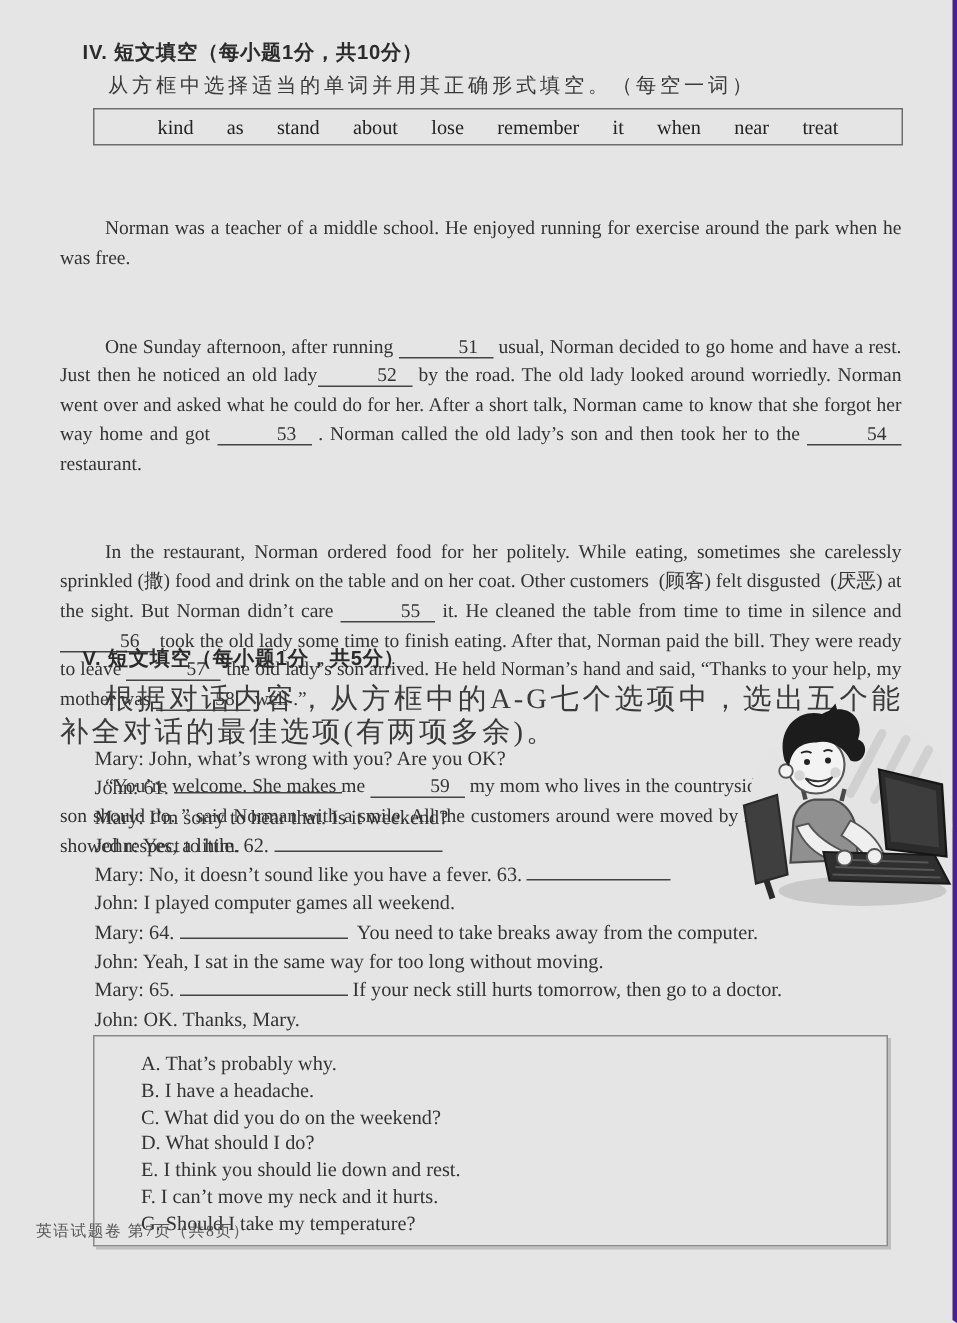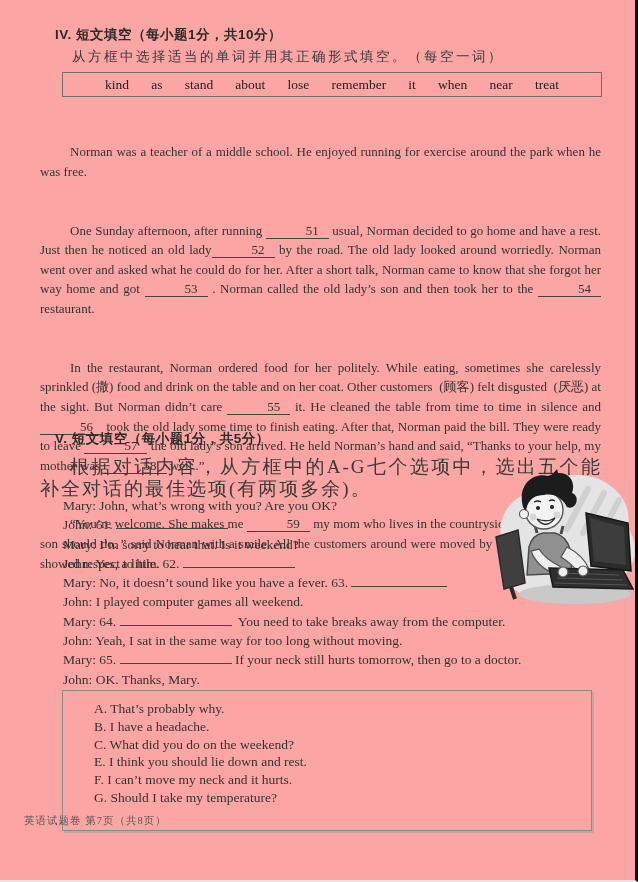--- a/index.html
+++ b/index.html
@@ -1,24 +1,24 @@
 <!DOCTYPE html>
 <html><head>
 <meta charset="utf-8">
 <style>
   html,body{margin:0;padding:0;background:#9a9a9a;}
   .page{
     position:relative;
     width:638px;height:882px;
     margin:0 auto;
-    background:#fca5a5;
+    background:#e5e5e5;
     font-family:"Liberation Serif", serif;
     color:#333;
     overflow:hidden;
-    border-right:3px solid #000000;
+    border-right:3px solid #4c1d95;
     border-bottom:2px solid #e4e4e4;
     box-sizing:border-box;
   }
   .heading{
     position:absolute;left:55px;
     font-family:"Liberation Sans", sans-serif;
     font-weight:bold;font-size:13.5px;color:#2b2b2b;
     letter-spacing:0.5px;
   }
   .cjk-instr{
@@ -160,20 +160,21 @@
     <path d="M43,35 Q47,33 50,35 M58,34 Q61,32 64,34" stroke="#222" stroke-width="1.3" fill="none"></path>
     <circle cx="42" cy="50" r="3.5" fill="#d6d6d6"></circle>
     <circle cx="66" cy="48" r="3.5" fill="#d6d6d6"></circle>
     <path d="M46,52 Q55,63 64,51 Q56,56 46,52 Z" fill="#ffffff" stroke="#333" stroke-width="1.3"></path>
   </svg>
 
   <div class="options-box">
     <div class="opt">A. That’s probably why.</div>
     <div class="opt">B. I have a headache.</div>
     <div class="opt">C. What did you do on the weekend?</div>
+    <div class="opt">D. What should I do?</div>
     <div class="opt">E. I think you should lie down and rest.</div>
     <div class="opt">F. I can’t move my neck and it hurts.</div>
     <div class="opt">G. Should I take my temperature?</div>
   </div>
 
   <div class="footer">英语试题卷 第7页（共8页）</div>
 
 </div>
 
 </body></html>

